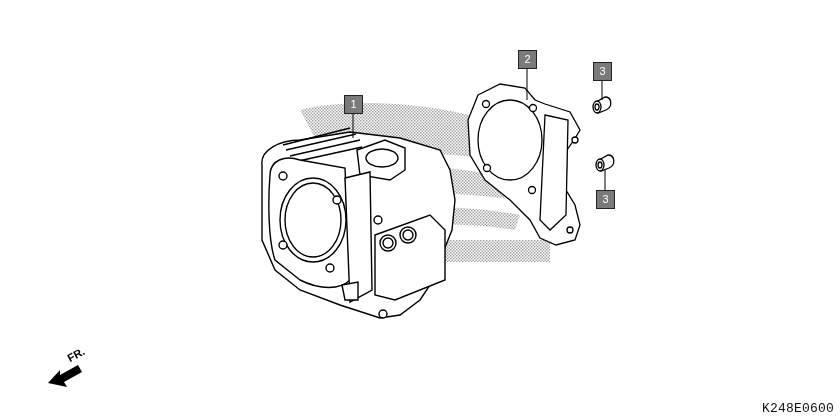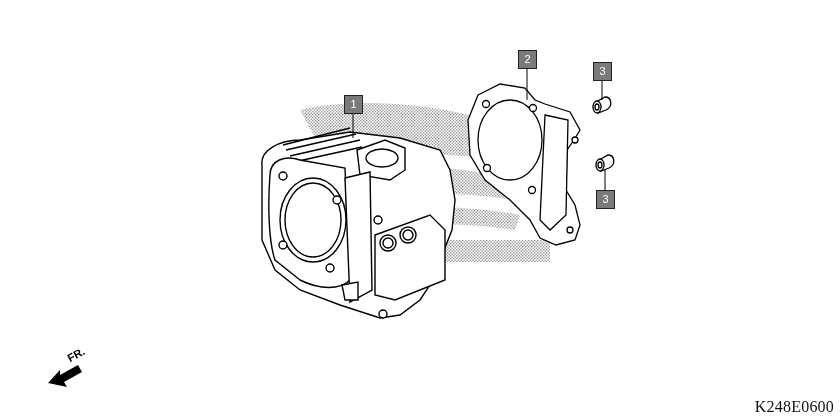--- a/index.html
+++ b/index.html
@@ -6,22 +6,22 @@
     body { width: 840px; height: 420px; position: relative; overflow: hidden;
            font-family: "Liberation Sans", sans-serif; }
     #diagram { position: absolute; left: 0; top: 0; width: 840px; height: 420px; }
     .callout {
       position: absolute; width: 17px; height: 17px; background: #7a7a7a;
       border: 1px solid #222; color: #fff; font-size: 11px; line-height: 17px;
       text-align: center; box-sizing: content-box;
       font-family: "Liberation Sans", sans-serif;
     }
     .code-label {
-      position: absolute; right: 6px; bottom: 4px; font-size: 16px; color: #111;
-      font-family: Liberation Serif, serif; letter-spacing: 0.2px;
+      position: absolute; right: 6px; bottom: 4px; font-size: 13px; color: #111;
+      font-family: Liberation Mono, monospace; letter-spacing: 0.2px;
     }
     .fr-text {
       position: absolute; left: 71px; top: 352px; font-size: 11px; font-weight: bold;
       transform: rotate(-28deg); transform-origin: left bottom; color: #000;
       font-family: "Liberation Sans", sans-serif;
     }
   </style>
 </head>
 <body>
 

